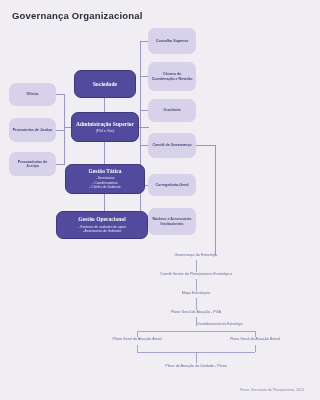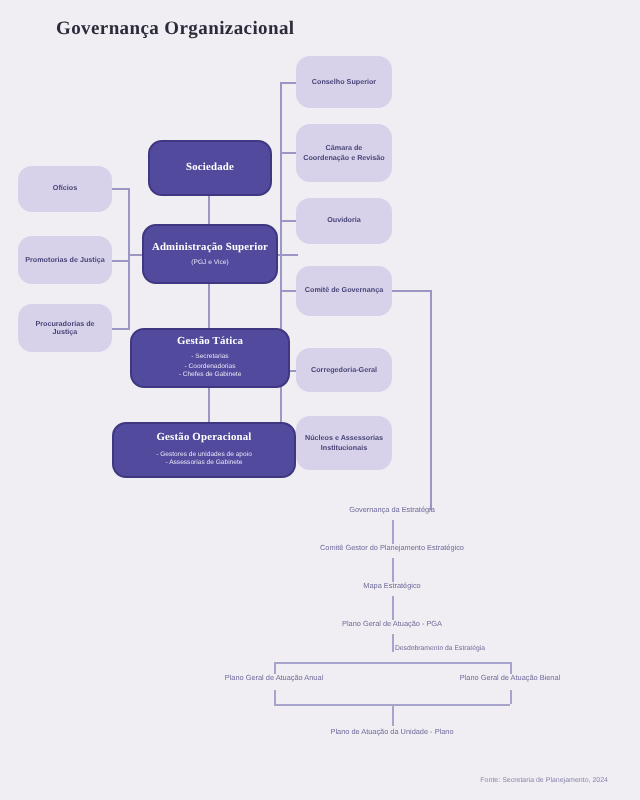--- a/index.html
+++ b/index.html
@@ -11,23 +11,23 @@
   }
 
   body {
     background: #f0eef2;
     font-family: "Liberation Sans", sans-serif;
     position: relative;
   }
 
   #page-title {
     position: absolute;
-    left: 28px;
+    left: 12px;
     top: 10px;
-    font-family: Liberation Serif, serif;
+    font-family: Liberation Sans, sans-serif;
     font-size: 9.5px;
     font-weight: bold;
     color: #2b2b3a;
     letter-spacing: 0.2px;
   }
 
   .canvas {
     position: absolute;
     left: 0; top: 0;
     width: 312px;

